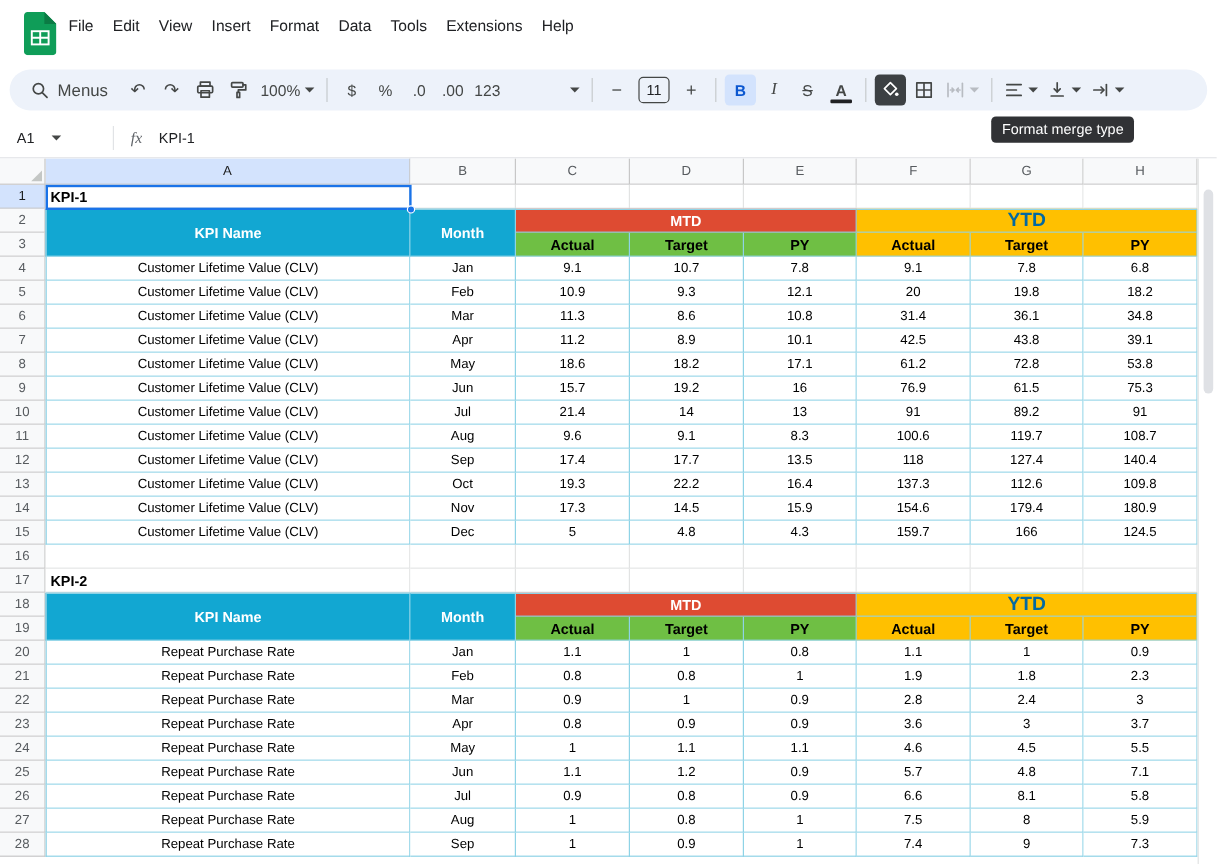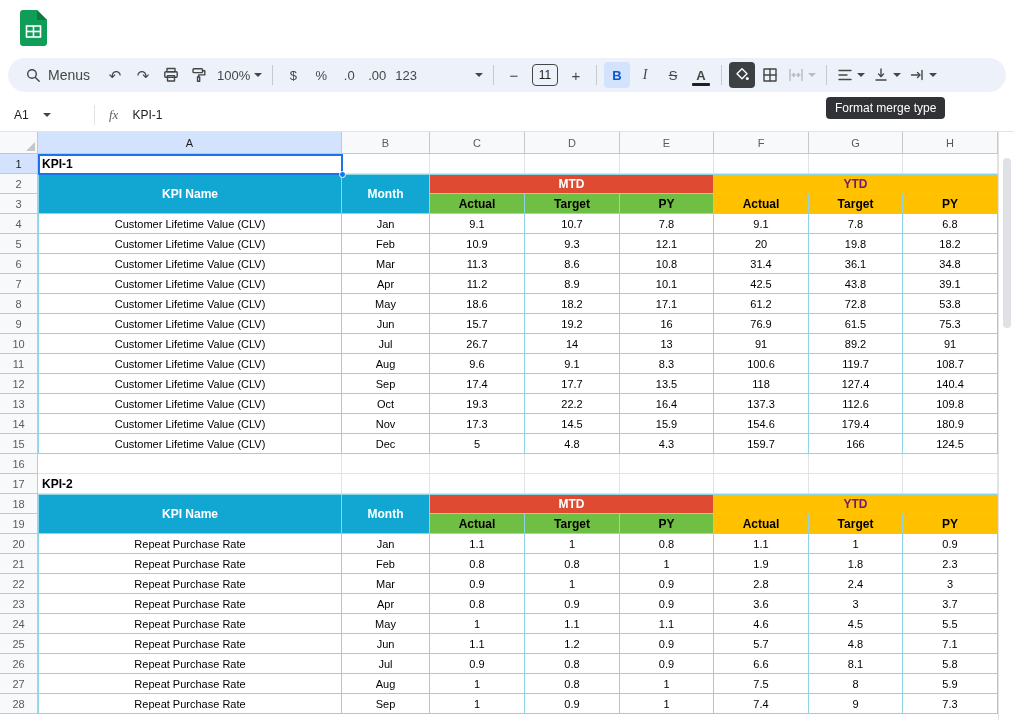--- a/index.html
+++ b/index.html
@@ -66,21 +66,21 @@
     border-left:9px solid transparent; border-bottom:9px solid #c4c7c5; }
   .cell { background:#fff; border-right:1px solid #e2e3e3; border-bottom:1px solid #e2e3e3;
     display:flex; align-items:center; justify-content:center; font-size:11px; color:#000;
     overflow:hidden; white-space:nowrap; }
   .lbl { justify-content:flex-start; padding-left:4px; font-weight:700; font-size:12px; color:#000; }
   .tc { border-right-color:var(--tb); border-bottom-color:var(--tb); }
   .ol { border-left:1px solid var(--tb); }
   .ot { border-top:1px solid var(--tb); }
   .h-cyan  { background:var(--cyan);  color:#fff; font-weight:700; font-size:12px; border-right-color:var(--tb); border-bottom-color:var(--tb); }
   .h-red   { background:var(--red);   color:#fff; font-weight:700; font-size:12px; border-right-color:var(--tb); border-bottom-color:var(--tb); }
-  .h-yellow{ background:var(--yellow);color:#701a75; font-weight:700; font-size:12px; border-right-color:var(--tb); border-bottom-color:var(--tb); }
+  .h-yellow{ background:var(--yellow);color:#0369a1; font-weight:700; font-size:16px; border-right-color:var(--tb); border-bottom-color:var(--tb); }
   .h-green { background:var(--green); color:#000; font-weight:700; font-size:12px; border-right-color:var(--tb); border-bottom-color:var(--tb); }
   .h-amber { background:var(--yellow);color:#000; font-weight:700; font-size:12px; border-right-color:var(--tb); border-bottom-color:var(--tb); }
 
   .sel { position:absolute; left:38px; top:22px; width:305px; height:21px;
     border:2px solid var(--selblue); pointer-events:none; z-index:5; }
   .sel-handle { position:absolute; right:-5px; bottom:-5px; width:7px; height:7px; border-radius:50%;
     background:var(--selblue); border:1px solid #fff; pointer-events:auto; }
 
   .gutter { position:absolute; left:998px; top:0; width:16px; height:100%; background:#fff; border-left:1px solid #e2e3e3; }
   .scroll-thumb { position:absolute; left:1003px; top:26px; width:8px; height:170px; background:#dfe1e5; border-radius:4px; }
@@ -92,20 +92,31 @@
   <div class="logo">
     <svg width="27" height="36" viewBox="0 0 27 36">
       <path d="M17 0H3C1.3 0 0 1.3 0 3v30c0 1.7 1.3 3 3 3h21c1.7 0 3-1.3 3-3V10L17 0z" fill="#0F9D58"></path>
       <path d="M17 0v10h10L17 0z" fill="#0B7B44"></path>
       <rect x="6.5" y="16" width="14" height="11" fill="none" stroke="#fff" stroke-width="1.6"></rect>
       <line x1="6.5" y1="21.5" x2="20.5" y2="21.5" stroke="#fff" stroke-width="1.6"></line>
       <line x1="13.5" y1="16" x2="13.5" y2="27" stroke="#fff" stroke-width="1.6"></line>
     </svg>
   </div>
   <div class="title-block">
+    <nav class="menubar">
+      <span class="menu">File</span>
+      <span class="menu">Edit</span>
+      <span class="menu">View</span>
+      <span class="menu">Insert</span>
+      <span class="menu">Format</span>
+      <span class="menu">Data</span>
+      <span class="menu">Tools</span>
+      <span class="menu">Extensions</span>
+      <span class="menu">Help</span>
+    </nav>
   </div>
 </header>
 
 <div class="toolbar-wrap">
   <div class="toolbar">
     <div class="tbtn menus-btn">
       <svg class="ic" width="15" height="15" viewBox="0 0 15 15">
         <circle cx="6" cy="6" r="4.3"></circle>
           <line x1="9.4" y1="9.4" x2="13.2" y2="13.2"></line>
       </svg>
@@ -324,21 +335,21 @@
       <div class="cell tc ol" style="grid-area: 10 / 2;">Customer Lifetime Value (CLV)</div>
       <div class="cell tc" style="grid-area: 10 / 3;">Jun</div>
       <div class="cell tc" style="grid-area: 10 / 4;">15.7</div>
       <div class="cell tc" style="grid-area: 10 / 5;">19.2</div>
       <div class="cell tc" style="grid-area: 10 / 6;">16</div>
       <div class="cell tc" style="grid-area: 10 / 7;">76.9</div>
       <div class="cell tc" style="grid-area: 10 / 8;">61.5</div>
       <div class="cell tc" style="grid-area: 10 / 9;">75.3</div>
       <div class="cell tc ol" style="grid-area: 11 / 2;">Customer Lifetime Value (CLV)</div>
       <div class="cell tc" style="grid-area: 11 / 3;">Jul</div>
-      <div class="cell tc" style="grid-area: 11 / 4;">26.7</div>
+      <div class="cell tc" style="grid-area: 11 / 4;">21.4</div>
       <div class="cell tc" style="grid-area: 11 / 5;">14</div>
       <div class="cell tc" style="grid-area: 11 / 6;">13</div>
       <div class="cell tc" style="grid-area: 11 / 7;">91</div>
       <div class="cell tc" style="grid-area: 11 / 8;">89.2</div>
       <div class="cell tc" style="grid-area: 11 / 9;">91</div>
       <div class="cell tc ol" style="grid-area: 12 / 2;">Customer Lifetime Value (CLV)</div>
       <div class="cell tc" style="grid-area: 12 / 3;">Aug</div>
       <div class="cell tc" style="grid-area: 12 / 4;">9.6</div>
       <div class="cell tc" style="grid-area: 12 / 5;">9.1</div>
       <div class="cell tc" style="grid-area: 12 / 6;">8.3</div>

